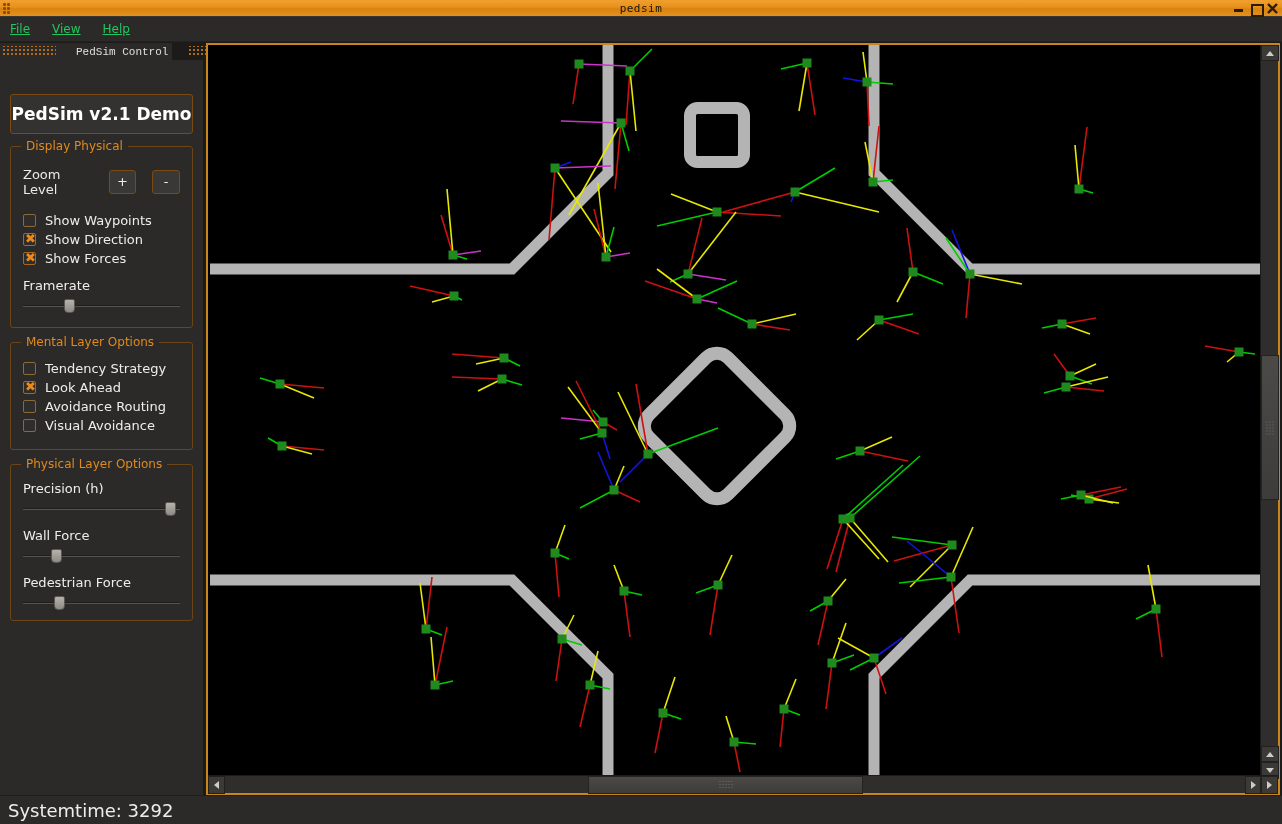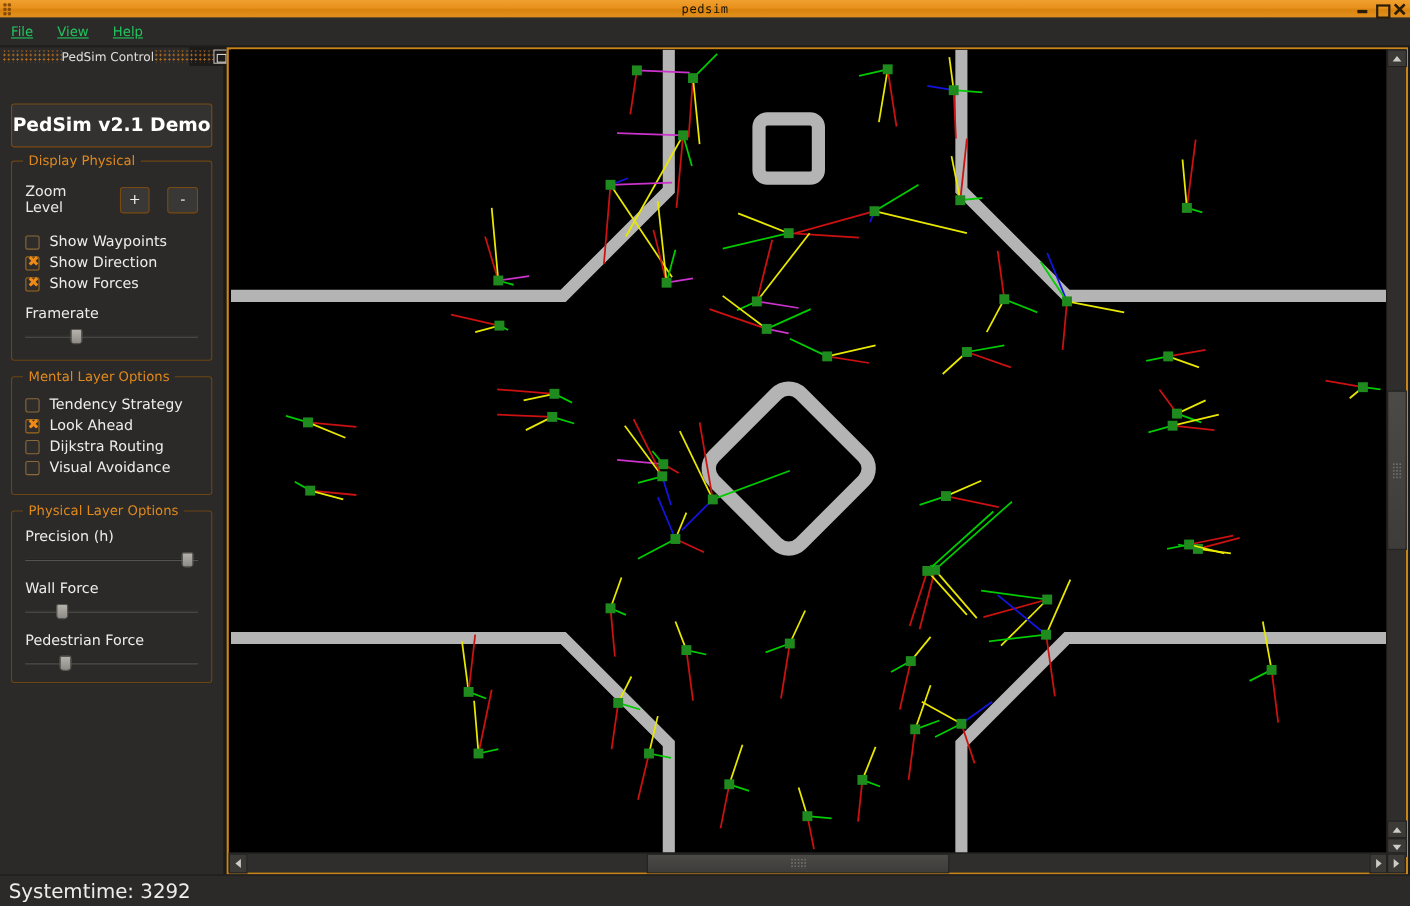--- a/index.html
+++ b/index.html
@@ -40,21 +40,21 @@
     position: absolute; left: 0; top: 17px; width: 1282px; height: 25px;
     background: #2b2a28; display: flex; align-items: center; padding-left: 10px; gap: 22px;
     border-bottom: 1px solid #222120;
   }
   .menu-item { font-size: 12px; color: #22c55e; cursor: default; }
   .menu-item u { text-decoration: underline; }
 
   
   #docktitle {
     position: absolute; left: 0; top: 43px; width: 172px; height: 17px;
-    background: #2b2a28; display: flex; align-items: center; gap: 0; padding: 0 2px;
+    background: #2b2a28; display: flex; align-items: center; gap: 20px; padding: 0 2px; font-family: Liberation Mono, monospace;
   }
   .dots { flex: 0 0 auto; height: 11px; width: 54px;
     background-image: radial-gradient(#c8791f 0.8px, transparent 0.9px);
     background-size: 4px 4px; background-position: 0 2px; opacity: .85; }
   #docktitle .dt-label { font-size: 11px; color: #e0ddd8; white-space: nowrap; }
   .dt-btn { width: 13px; height: 13px; border: 1px solid #b9b5ae; position: relative;
             flex: 0 0 auto; cursor: pointer; }
   .dt-float::after { content:""; position:absolute; left:2px; top:3px; width:7px; height:6px;
                      border:1px solid #d8d4ce; }
   .dt-close svg { display:block; }
@@ -244,21 +244,21 @@
       <div class="chk-row">
         <span class="chk"></span>
         <span class="txt">Tendency Strategy</span>
       </div>
       <div class="chk-row">
         <span class="chk checked"></span>
         <span class="txt">Look Ahead</span>
       </div>
       <div class="chk-row">
         <span class="chk"></span>
-        <span class="txt">Dijkstra Routing</span>
+        <span class="txt">Avoidance Routing</span>
       </div>
       <div class="chk-row">
         <span class="chk"></span>
         <span class="txt">Visual Avoidance</span>
       </div>
     </div>
 
     <div class="group" style="padding-bottom:8px;">
       <span class="legend">Physical Layer Options</span>
 

